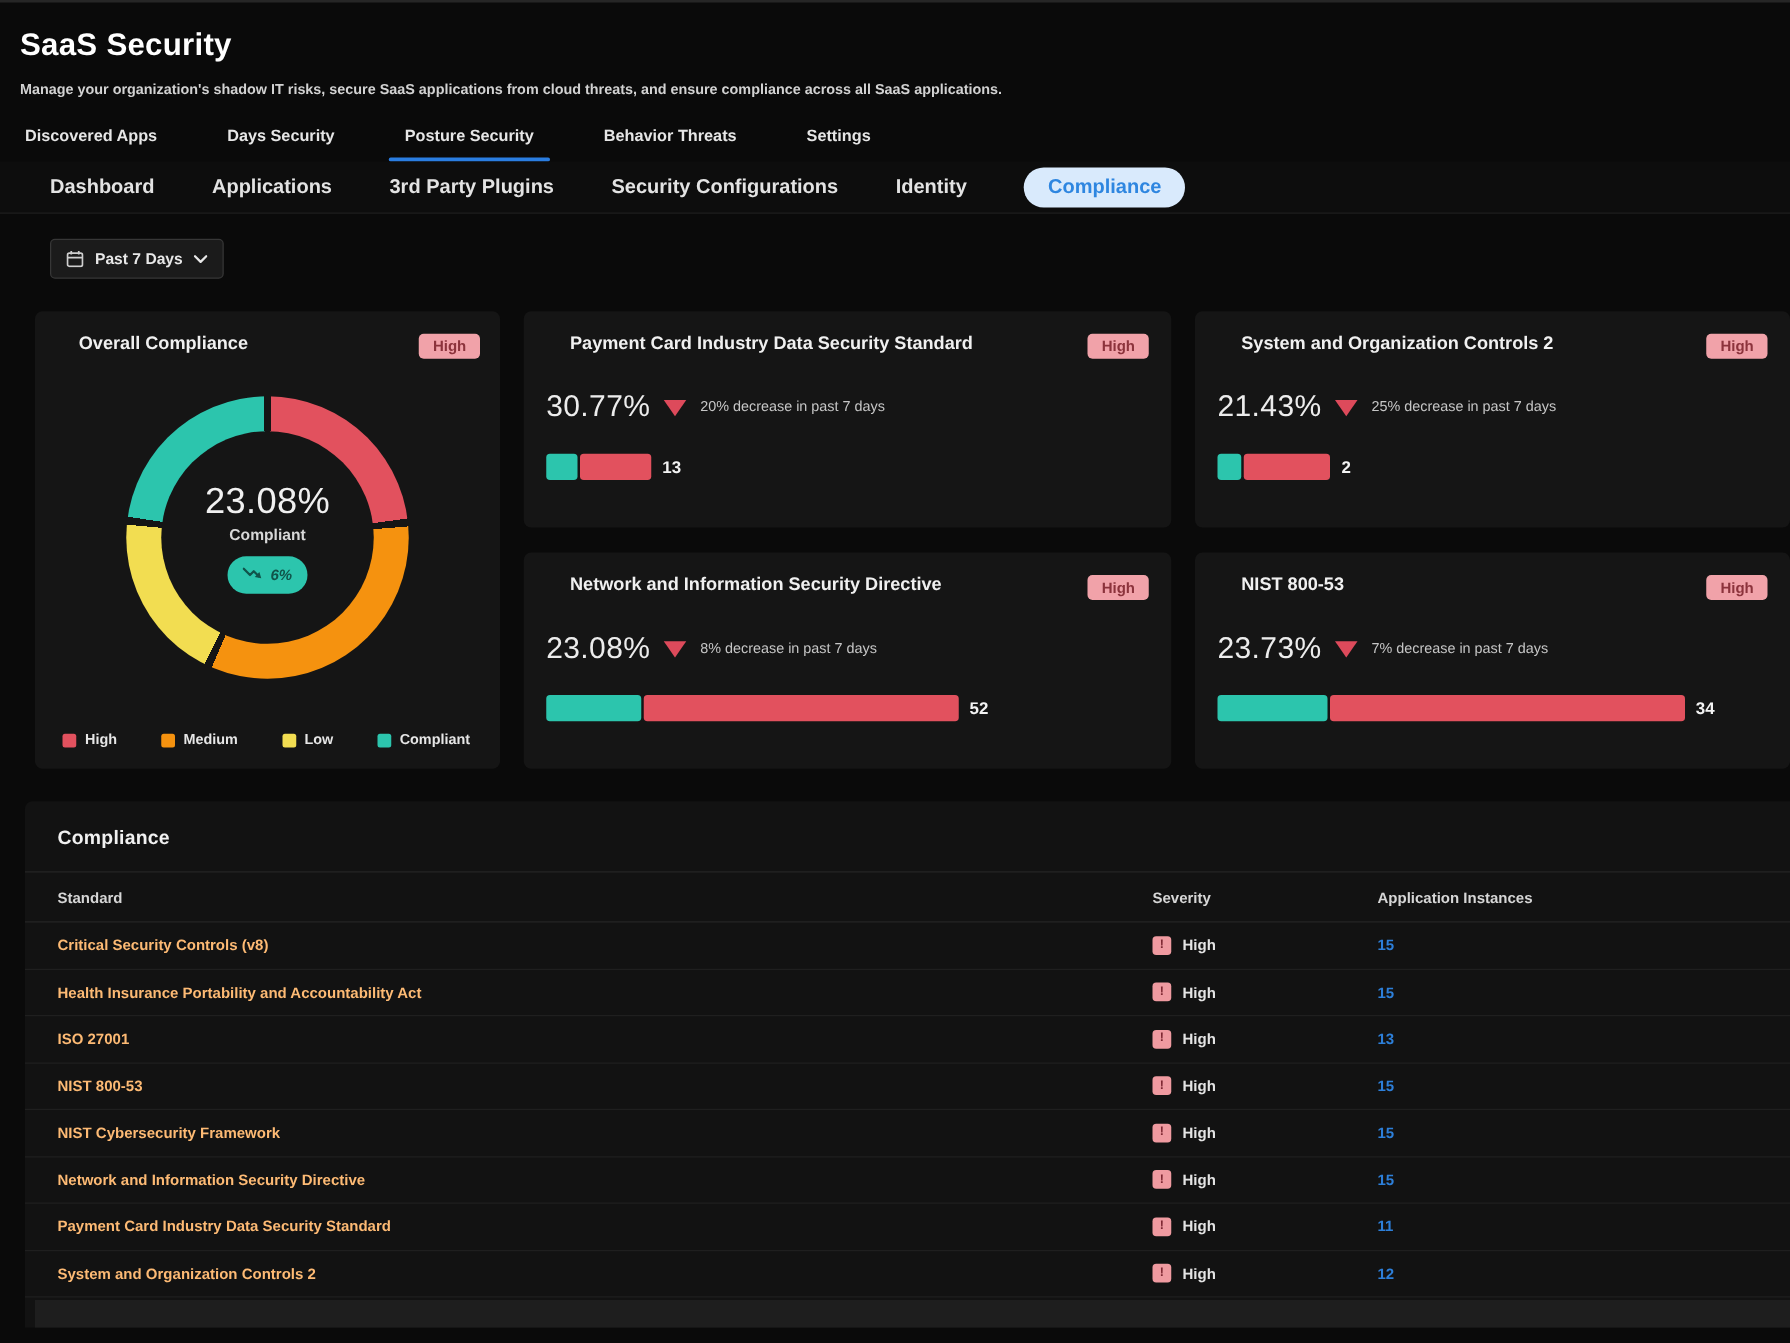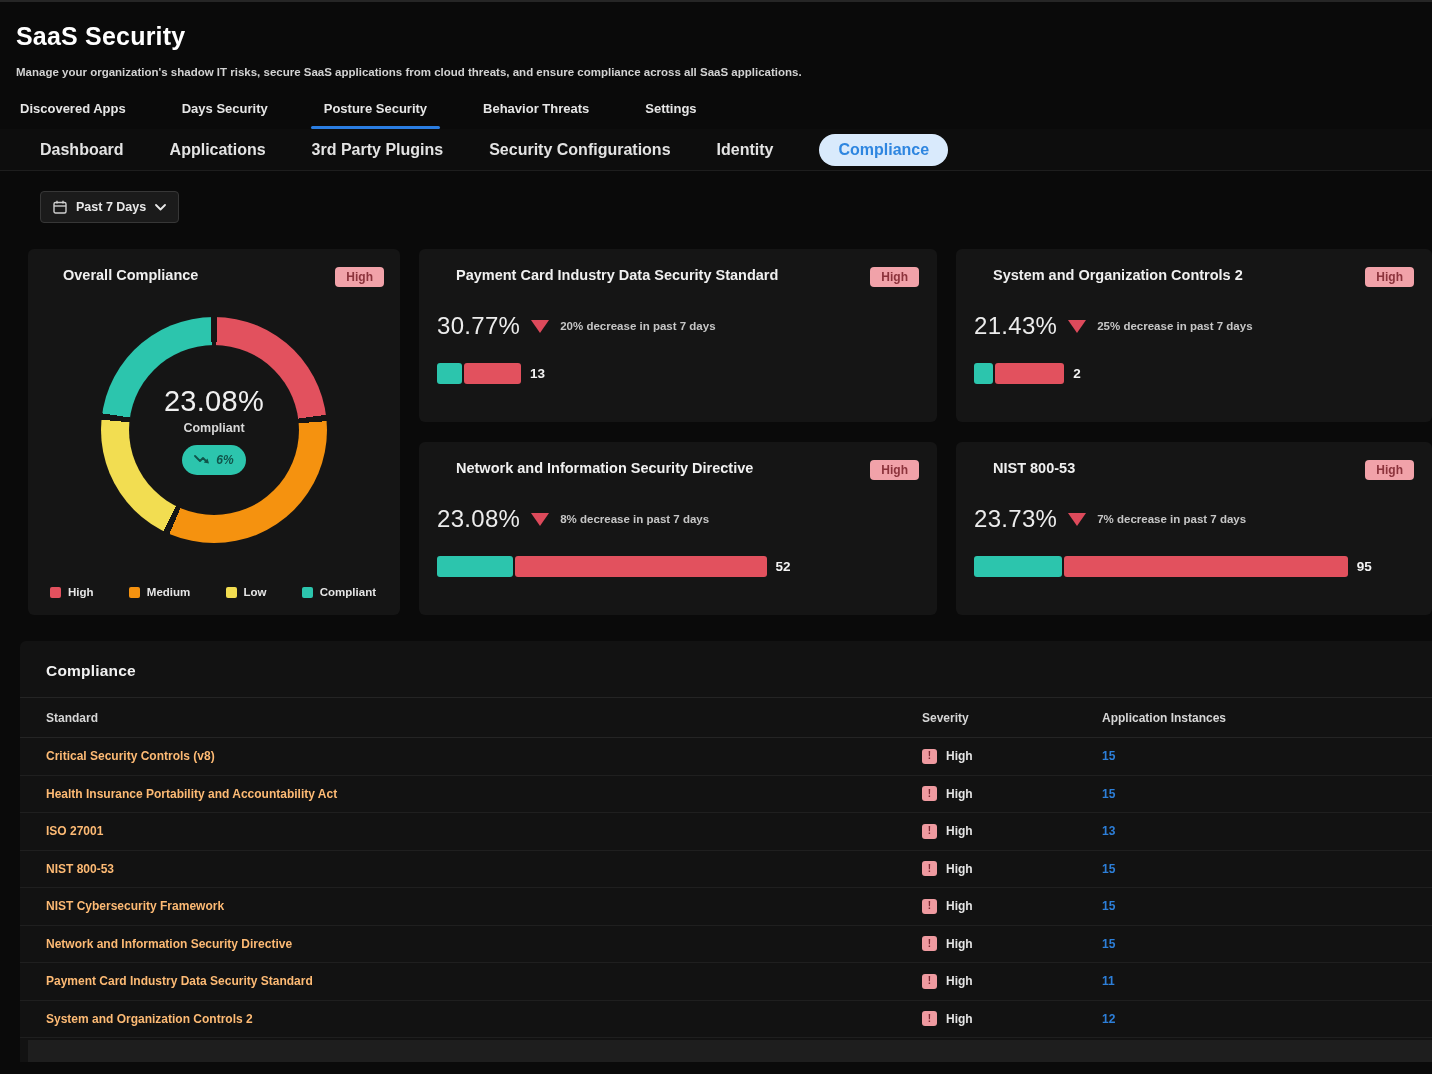--- a/index.html
+++ b/index.html
@@ -83,21 +83,21 @@
 
   
   .stat-card { padding: 18px 18px; }
   .stat-value-row { display: flex; align-items: center; gap: 11px; margin-top: 25px; }
   .stat-value { font-size: 24px; font-weight: 500; color: #ececec; letter-spacing: 0.3px; }
   .tri-down {
     width: 0; height: 0; flex: none;
     border-left: 9px solid transparent; border-right: 9px solid transparent;
     border-top: 13px solid #dd4a5b;
   }
-  .stat-trend { font-size: 11.5px; color: #c6c6c6; font-weight: 700; }
+  .stat-trend { font-size: 11.5px; color: #c6c6c6; font-weight: 400; }
   .stat-bar-row { display: flex; align-items: center; gap: 9px; margin-top: 23px; }
   .bar { height: 21px; display: flex; gap: 2px; }
   .seg-compliant { background: #2cc5ad; border-radius: 3px; height: 100%; }
   .seg-noncompliant { background: #e2515e; border-radius: 3px; height: 100%; }
   .bar-count { font-size: 13.5px; font-weight: 700; color: #f3f3f3; }
 
   
   .table-card { margin: 26px 0 0 20px; background: #121212; border-radius: 6px 0 0 0; }
   .table-title { font-size: 15.5px; font-weight: 700; color: #f1f1f1; padding: 21px 0 17px 26px; letter-spacing: 0.2px; }
   .t-header {
@@ -270,21 +270,21 @@
       <div class="stat-value-row">
         <span class="stat-value">23.73%</span>
         <span class="tri-down"></span>
         <span class="stat-trend">7% decrease in past 7 days</span>
       </div>
       <div class="stat-bar-row">
         <div class="bar">
           <div class="seg-compliant" style="width: 88.2044px;"></div>
           <div class="seg-noncompliant" style="width: 283.496px;"></div>
         </div>
-        <span class="bar-count">95</span>
+        <span class="bar-count">34</span>
       </div>
     </section>
   </main>
 
 <section class="table-card">
   <h2 class="table-title">Compliance</h2>
   <div class="t-header">
     <span>Standard</span>
     <span>Severity</span>
     <span>Application Instances</span>

